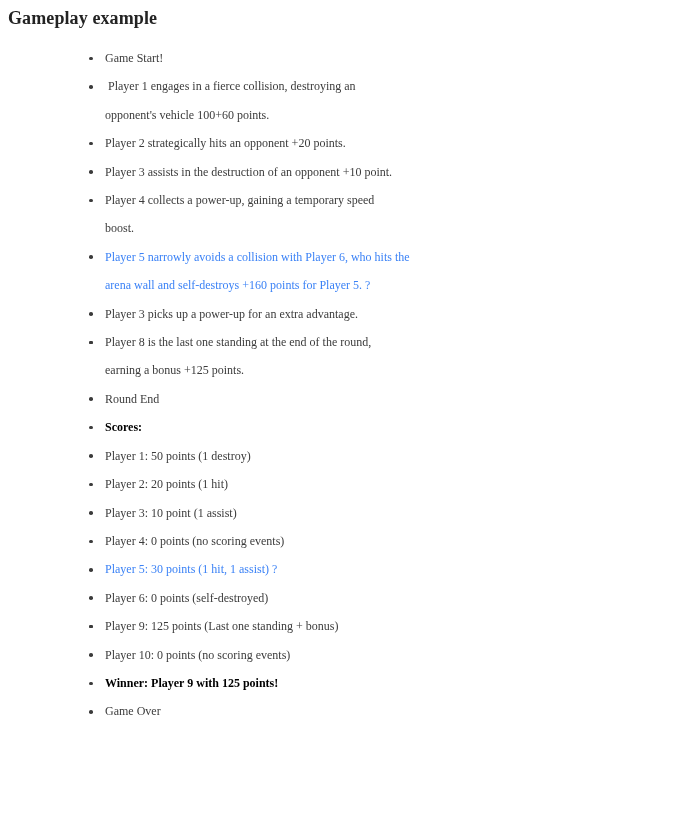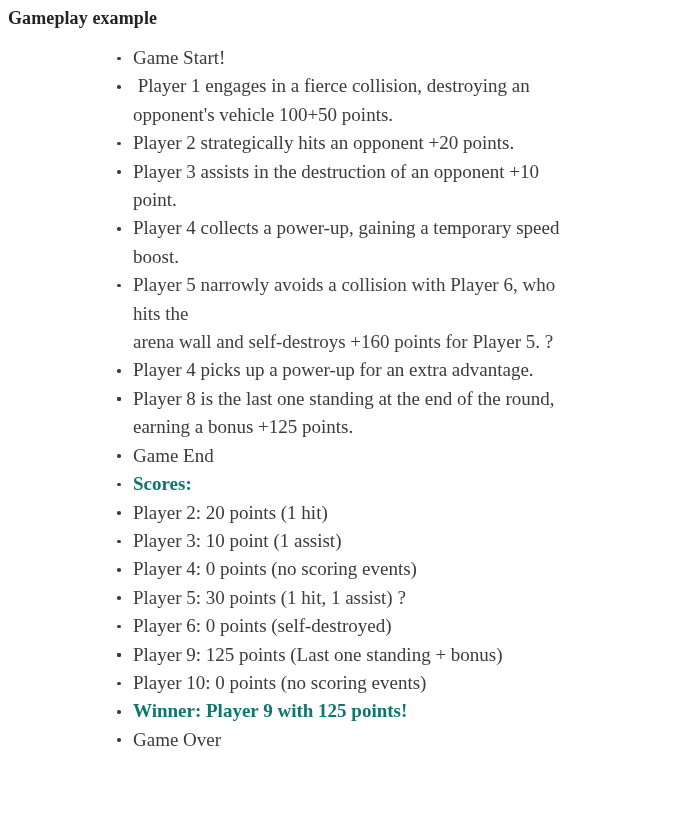--- a/index.html
+++ b/index.html
@@ -25,64 +25,64 @@
     letter-spacing: 0.1px;
   }
   ul.gameplay-list {
     list-style: none;
     margin: 15px 0 0 0;
     padding: 0;
   }
   ul.gameplay-list li {
     position: relative;
     padding-left: 105px;
-    font-size: 19px;
+    font-size: 12px;
     line-height: 28.4px;
     color: #3b3b3b;
     white-space: pre-wrap;
-    margin-left: 28px;
   }
   ul.gameplay-list li .bullet {
     position: absolute;
     left: 89px;
     top: 12.6px;
     width: 3.6px;
     height: 3.6px;
     border-radius: 50%;
     background: #3b3b3b;
   }
   ul.gameplay-list li.bold .txt {
     font-weight: 700;
-    color: #0f766e;
+    color: #000000;
   }
   ul.gameplay-list li.highlight .txt {
-    color: #404040;
+    color: #3b82f6;
   }
 </style>
 </head>
 <body>
 
 <div class="doc">
   <h2 class="page-title">Gameplay example</h2>
   <ul class="gameplay-list">
       <li><span class="bullet"></span><span class="txt">Game Start!</span></li>
       <li><span class="bullet"></span><span class="txt"> Player 1 engages in a fierce collision, destroying an
-opponent's vehicle 100+50 points.</span></li>
+opponent's vehicle 100+60 points.</span></li>
       <li><span class="bullet"></span><span class="txt">Player 2 strategically hits an opponent +20 points.</span></li>
       <li><span class="bullet"></span><span class="txt">Player 3 assists in the destruction of an opponent +10 point.</span></li>
       <li><span class="bullet"></span><span class="txt">Player 4 collects a power-up, gaining a temporary speed
 boost.</span></li>
       <li class="highlight"><span class="bullet"></span><span class="txt">Player 5 narrowly avoids a collision with Player 6, who hits the
 arena wall and self-destroys +160 points for Player 5. ?</span></li>
-      <li><span class="bullet"></span><span class="txt">Player 4 picks up a power-up for an extra advantage.</span></li>
+      <li><span class="bullet"></span><span class="txt">Player 3 picks up a power-up for an extra advantage.</span></li>
       <li><span class="bullet"></span></li>
       <li><span class="bullet"></span><span class="txt">Player 8 is the last one standing at the end of the round,
 earning a bonus +125 points.</span></li>
-      <li><span class="bullet"></span><span class="txt">Game End</span></li>
+      <li><span class="bullet"></span><span class="txt">Round End</span></li>
       <li class="bold"><span class="bullet"></span><span class="txt">Scores:</span></li>
+      <li><span class="bullet"></span><span class="txt">Player 1: 50 points (1 destroy)</span></li>
       <li><span class="bullet"></span><span class="txt">Player 2: 20 points (1 hit)</span></li>
       <li><span class="bullet"></span><span class="txt">Player 3: 10 point (1 assist)</span></li>
       <li><span class="bullet"></span><span class="txt">Player 4: 0 points (no scoring events)</span></li>
       <li class="highlight"><span class="bullet"></span><span class="txt">Player 5: 30 points (1 hit, 1 assist) ?</span></li>
       <li><span class="bullet"></span><span class="txt">Player 6: 0 points (self-destroyed)</span></li>
       <li><span class="bullet"></span></li>
       <li><span class="bullet"></span><span class="txt">Player 9: 125 points (Last one standing + bonus)</span></li>
       <li><span class="bullet"></span><span class="txt">Player 10: 0 points (no scoring events)</span></li>
       <li class="bold"><span class="bullet"></span><span class="txt">Winner: Player 9 with 125 points!</span></li>
       <li><span class="bullet"></span><span class="txt">Game Over</span></li>

